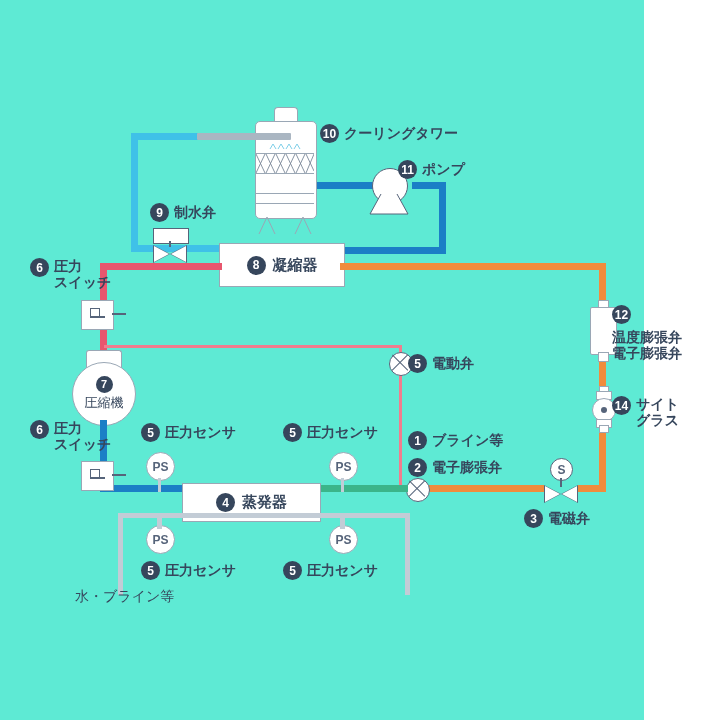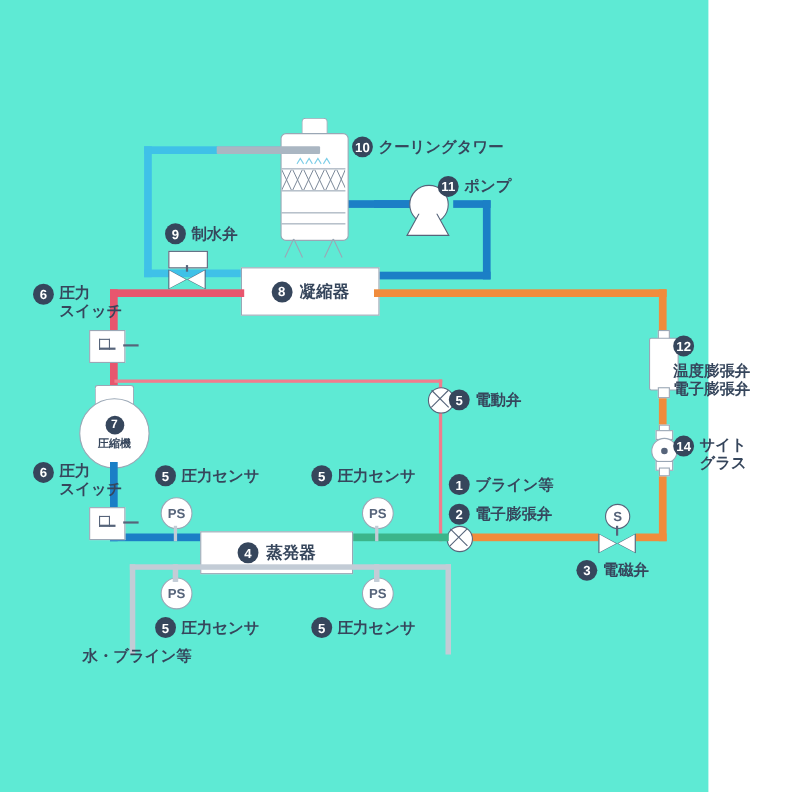--- a/index.html
+++ b/index.html
@@ -41,21 +41,21 @@
     position:absolute;left:0;top:12px;width:62px;height:62px;
     border:1px solid #9aa7b5;border-radius:50%;background:#fff;
     display:flex;flex-direction:column;align-items:center;justify-content:center;
     gap:1px;
   }
   .comp .neck{
     position:absolute;left:14px;top:0;width:34px;height:26px;
     border:1px solid #9aa7b5;border-bottom:none;background:#fff;
     border-radius:3px 3px 0 0;
   }
-  .comp .cn{color:#36465c;font-size:10px;font-weight:bold;}
+  .comp .cn{color:#36465c;font-size:13px;font-weight:normal;}
 
   
   .ps{position:absolute;}
   .ps .dot{
     width:27px;height:27px;border-radius:50%;border:1px solid #9aa7b5;
     background:#fff;display:flex;align-items:center;justify-content:center;
     color:#56647a;font-size:12px;font-weight:bold;
   }
   .ps .stem{position:absolute;left:12px;width:3px;background:#c3ccd6;}
 
@@ -101,21 +101,21 @@
 
   
   .ct{position:absolute;}
   .ct .shell{position:absolute;left:0;top:14px;width:60px;height:96px;border:1px solid #9aa7b5;background:#fff;border-radius:5px;}
   .ct .top{position:absolute;left:19px;top:0;width:22px;height:18px;border:1px solid #9aa7b5;border-bottom:none;background:#fff;border-radius:4px 4px 0 0;}
   .ct .fill{position:absolute;left:1px;top:46px;width:58px;height:19px;border-top:1px solid #9aa7b5;border-bottom:1px solid #9aa7b5;overflow:hidden;}
   .ct .band{position:absolute;left:1px;top:86px;width:58px;height:9px;border-top:1px solid #9aa7b5;border-bottom:1px solid #9aa7b5;}
   .ct .spray{position:absolute;left:14px;top:36px;width:34px;height:7px;}
   .ct .hdr{position:absolute;left:-58px;top:26px;width:94px;height:7px;background:#aab6c2;border-radius:1px;}
 
-  .wtxt{position:absolute;color:#36465c;font-size:14px;font-weight:bold;white-space:nowrap;}
+  .wtxt{position:absolute;color:#36465c;font-size:14px;font-weight:normal;white-space:nowrap;}
 </style>
 </head>
 <body>
 
 <div id="stage">
 
   <div class="pipe" style="left:131px;top:133px;width:124px;height:7px;background:#3fc1e8;"></div>
   <div class="pipe" style="left:131px;top:133px;width:7px;height:119px;background:#3fc1e8;"></div>
   <div class="pipe" style="left:131px;top:245px;width:90px;height:7px;background:#3fc1e8;"></div>
 

